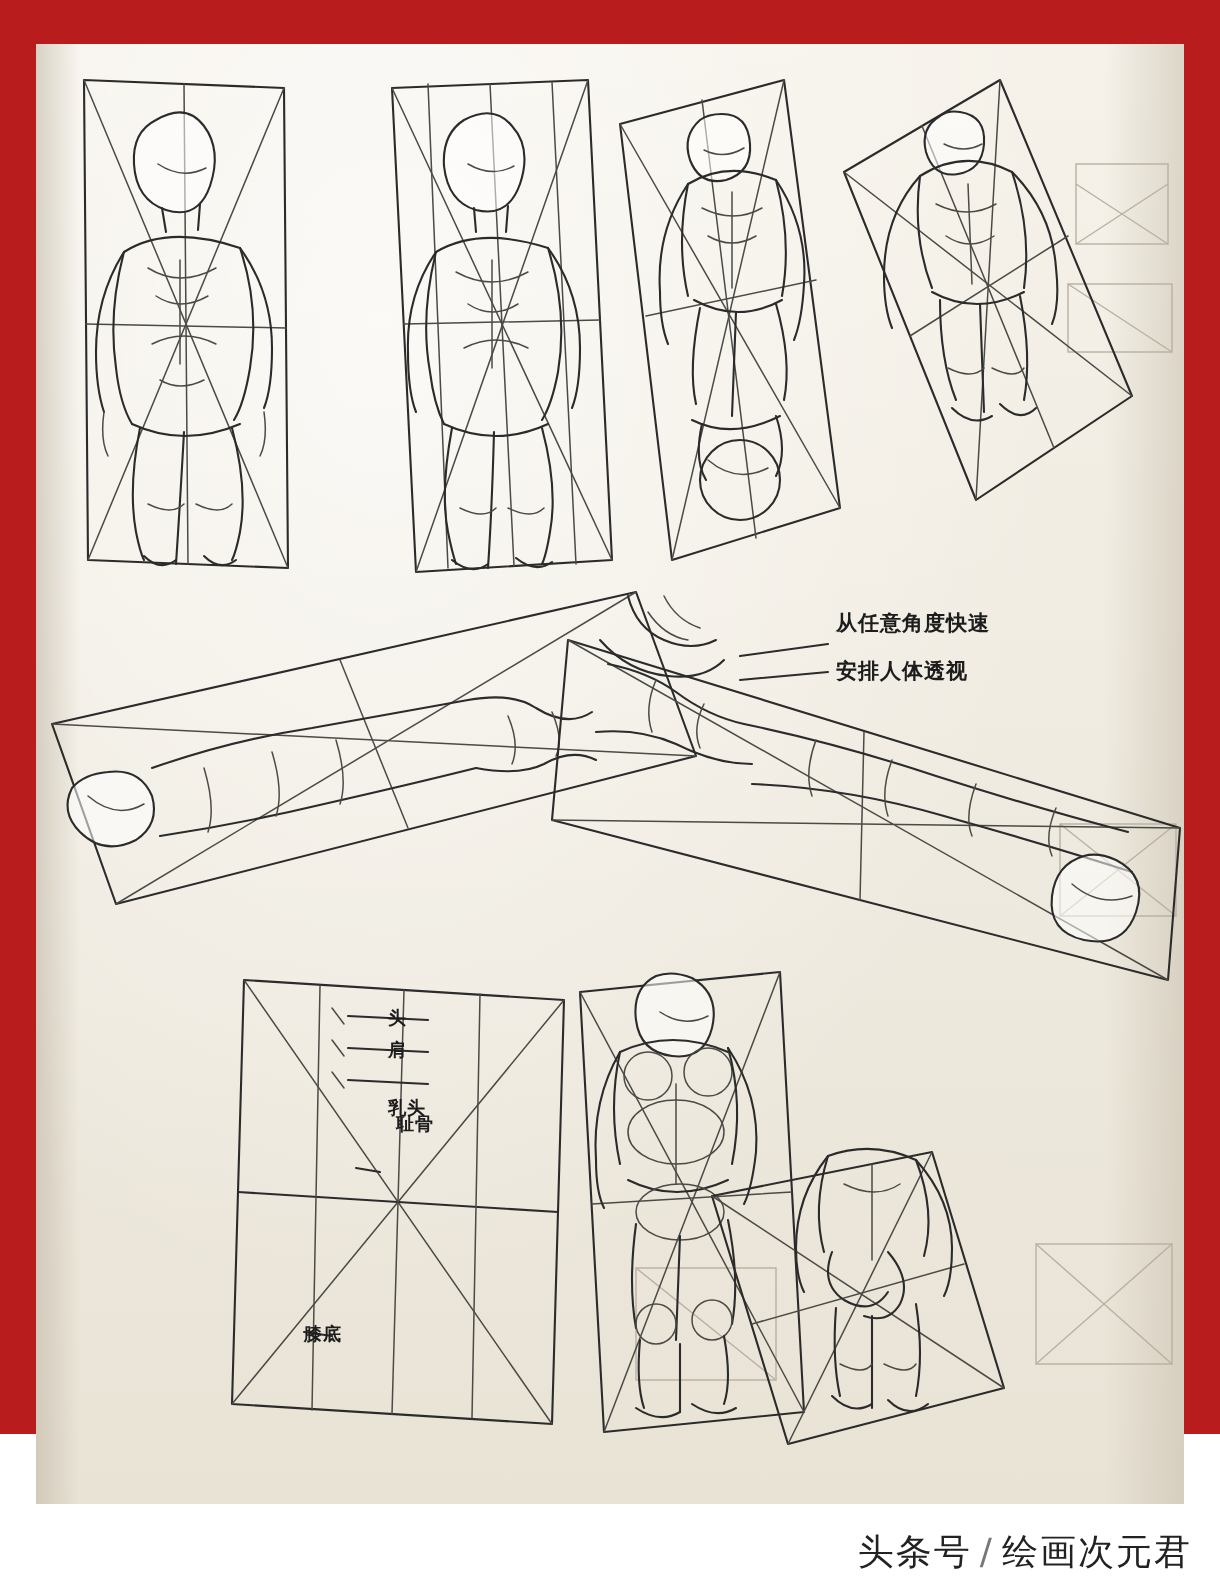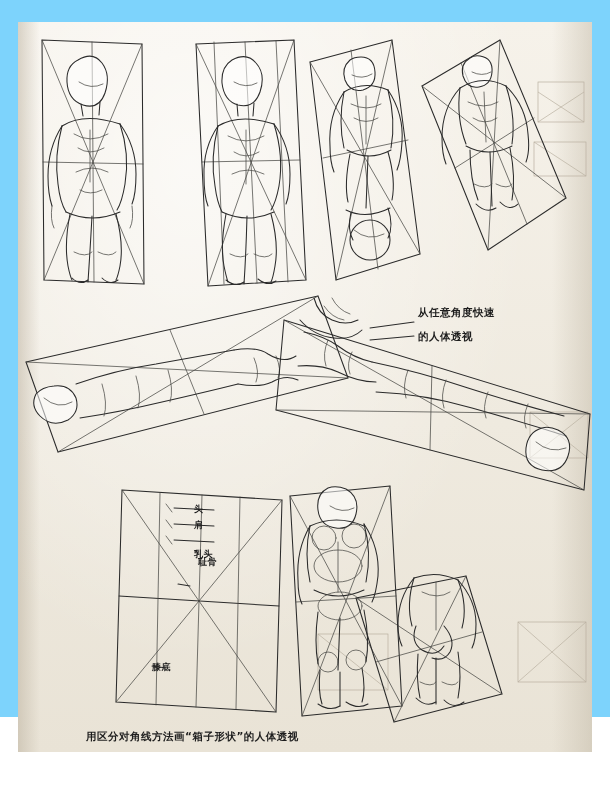--- a/index.html
+++ b/index.html
@@ -12,21 +12,21 @@
     height: 797px;
     font-family: "Liberation Sans", sans-serif;
     overflow: hidden;
     position: relative;
   }
   #page {
     position: absolute;
     left: 0; top: 0;
     width: 610px;
     height: 717px;
-    background: #7dd3fc;
+    background: #b91c1c;
   }
   
   .scan {
     position: absolute;
     left: 18px;
     top: 22px;
     width: 574px;
     height: 730px;
     background: #f3efe6;
     overflow: hidden;
@@ -372,25 +372,29 @@
         <path class="ink" d="M440 630 q4 26 0 46"></path>
         <path class="ink-l" d="M402 660 q12 6 16 0 M424 660 q12 6 16 0"></path>
         <path class="ink" d="M398 676 q10 10 20 4 M426 678 q10 10 20 2"></path>
       </g>
 
       <path class="ink" d="M352 318 L396 314"></path>
       <path class="ink" d="M352 306 L396 300"></path>
     </svg>
 
     <div class="cap cap-note" style="left: 400px; top: 282px;">从任意角度快速</div>
-    <div class="cap cap-note" style="left: 400px; top: 306px;">的人体透视</div>
+    <div class="cap cap-note" style="left: 400px; top: 306px;">安排人体透视</div>
 
     <div class="cap cap-small" style="left: 176px; top: 481px;">头</div>
     <div class="cap cap-small" style="left: 176px; top: 497px;">肩</div>
     <div class="cap cap-small" style="left: 176px; top: 526px;">乳头</div>
     <div class="cap cap-small" style="left: 180px; top: 534px;">耻骨</div>
     <div class="cap cap-small" style="left: 134px; top: 639px;">膝底</div>
 
-    <div class="cap cap-bottom" style="left: 68px; top: 708px;">用区分对角线方法画“箱子形状”的人体透视</div>
   </div>
 
+  <div class="footer">
+    <div class="footer-text">
+      <span>头条号</span><span class="footer-sep">/</span><span>绘画次元君</span>
+    </div>
+  </div>
 
 </div>
 
 </body></html>

